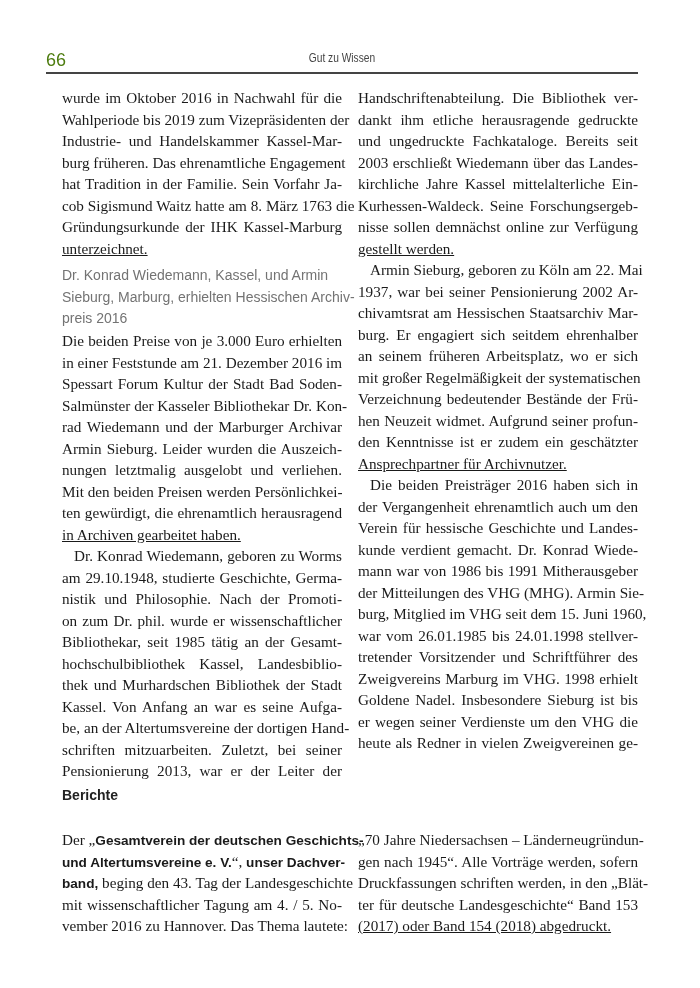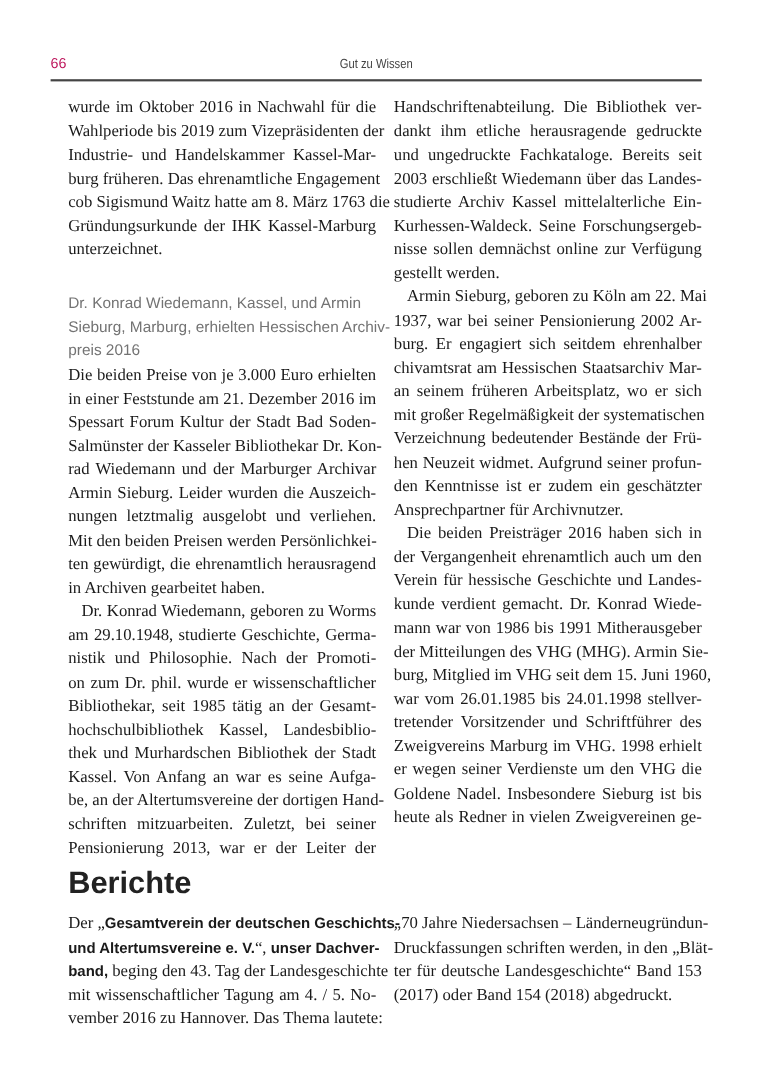--- a/index.html
+++ b/index.html
@@ -1,42 +1,43 @@
 <!DOCTYPE html>
 <html><head>
   <meta charset="utf-8">
   <style>
     html, body { margin: 0; padding: 0; background: #ffffff; }
     body { width: 700px; height: 988px; position: relative; overflow: hidden; color: #1a1a1a; }
     .header { position: absolute; left: 46px; top: 44px; width: 592px; height: 28px; border-bottom: 2px solid #444; }
-    .page-num { position: absolute; left: 0; top: 6px; font-family: "Liberation Sans", sans-serif; font-size: 13px; color: #be185d; }
+    .page-num { position: absolute; left: 0; top: 6px; font-family: "Liberation Sans", sans-serif; font-size: 18px; color: #4d7c0f; }
     .running-title { position: absolute; left: 0; right: 0; top: 7px; text-align: center; font-family: "Liberation Sans", sans-serif; font-size: 12px; color: #444; transform: scaleX(0.85); }
     .col { position: absolute; width: 280px; font-family: "Liberation Serif", serif; font-size: 15.2px; }
     .col-left { left: 62px; }
     .col-right { left: 358px; }
     .line { height: 21.5px; line-height: 21.5px; text-align: justify; text-align-last: justify; white-space: nowrap; overflow: visible; }
-    .line.last { text-align-last: left; }
+    .line.last { text-align-last: left; text-decoration: underline; }
     .line.indent { padding-left: 12px; }
     .hline { height: 21.5px; line-height: 21.5px; font-family: "Liberation Sans", sans-serif; font-weight: normal; font-size: 14px; color: #737373; white-space: nowrap; }
-    .section-title { position: absolute; left: 62px; top: 787px; font-family: "Liberation Sans", sans-serif; font-weight: bold; font-size: 28px; color: #222; }
+    .section-title { position: absolute; left: 62px; top: 787px; font-family: "Liberation Sans", sans-serif; font-weight: bold; font-size: 14px; color: #222; }
     .b { font-family: "Liberation Sans", sans-serif; font-weight: bold; font-size: 13.6px; }
   </style>
 </head>
 <body>
 
 <div class="header">
   <span class="page-num">66</span>
   <div class="running-title">Gut zu Wissen</div>
 </div>
 
 <div class="col col-left" style="top:87px;">
   <div class="line">wurde im Oktober 2016 in Nachwahl für die</div>
   <div class="line">Wahlperiode bis 2019 zum Vizepräsidenten der</div>
   <div class="line">Industrie- und Handelskammer Kassel-Mar-</div>
   <div class="line">burg früheren. Das ehrenamtliche Engagement</div>
+  <div class="line">hat Tradition in der Familie. Sein Vorfahr Ja-</div>
   <div class="line">cob Sigismund Waitz hatte am 8. März 1763 die</div>
   <div class="line">Gründungsurkunde der IHK Kassel-Marburg</div>
   <div class="line last">unterzeichnet.</div>
 </div>
 
 <div class="col col-left" style="top:265px;">
   <div class="hline">Dr. Konrad Wiedemann, Kassel, und Armin</div>
   <div class="hline">Sieburg, Marburg, erhielten Hessischen Archiv-</div>
   <div class="hline">preis 2016</div>
 </div>
@@ -63,46 +64,46 @@
   <div class="line">be, an der Altertumsvereine der dortigen Hand-</div>
   <div class="line">schriften mitzuarbeiten. Zuletzt, bei seiner</div>
   <div class="line">Pensionierung 2013, war er der Leiter der</div>
 </div>
 
 <div class="col col-right" style="top:87px;">
   <div class="line">Handschriftenabteilung. Die Bibliothek ver-</div>
   <div class="line">dankt ihm etliche herausragende gedruckte</div>
   <div class="line">und ungedruckte Fachkataloge. Bereits seit</div>
   <div class="line">2003 erschließt Wiedemann über das Landes-</div>
-  <div class="line">studierte Archiv Kassel mittelalterliche Ein-</div>
+  <div class="line">kirchliche Jahre Kassel mittelalterliche Ein-</div>
   <div class="line">Kurhessen-Waldeck. Seine Forschungsergeb-</div>
   <div class="line">nisse sollen demnächst online zur Verfügung</div>
   <div class="line last">gestellt werden.</div>
   <div class="line indent">Armin Sieburg, geboren zu Köln am 22. Mai</div>
   <div class="line">1937, war bei seiner Pensionierung 2002 Ar-</div>
+  <div class="line">chivamtsrat am Hessischen Staatsarchiv Mar-</div>
   <div class="line">burg. Er engagiert sich seitdem ehrenhalber</div>
-  <div class="line">chivamtsrat am Hessischen Staatsarchiv Mar-</div>
   <div class="line">an seinem früheren Arbeitsplatz, wo er sich</div>
   <div class="line">mit großer Regelmäßigkeit der systematischen</div>
   <div class="line">Verzeichnung bedeutender Bestände der Frü-</div>
   <div class="line">hen Neuzeit widmet. Aufgrund seiner profun-</div>
   <div class="line">den Kenntnisse ist er zudem ein geschätzter</div>
   <div class="line last">Ansprechpartner für Archivnutzer.</div>
   <div class="line indent">Die beiden Preisträger 2016 haben sich in</div>
   <div class="line">der Vergangenheit ehrenamtlich auch um den</div>
   <div class="line">Verein für hessische Geschichte und Landes-</div>
   <div class="line">kunde verdient gemacht. Dr. Konrad Wiede-</div>
   <div class="line">mann war von 1986 bis 1991 Mitherausgeber</div>
   <div class="line">der Mitteilungen des VHG (MHG). Armin Sie-</div>
   <div class="line">burg, Mitglied im VHG seit dem 15. Juni 1960,</div>
   <div class="line">war vom 26.01.1985 bis 24.01.1998 stellver-</div>
   <div class="line">tretender Vorsitzender und Schriftführer des</div>
   <div class="line">Zweigvereins Marburg im VHG. 1998 erhielt</div>
+  <div class="line">Goldene Nadel. Insbesondere Sieburg ist bis</div>
   <div class="line">er wegen seiner Verdienste um den VHG die</div>
-  <div class="line">Goldene Nadel. Insbesondere Sieburg ist bis</div>
   <div class="line">heute als Redner in vielen Zweigvereinen ge-</div>
 </div>
 
 <div class="section-title">Berichte</div>
 
 <div class="col col-left" style="top:829px;">
   <div class="line">
     <span>Der „</span><span class="b">Gesamtverein der deutschen Geschichts-</span>
   </div>
   <div class="line">
@@ -110,16 +111,17 @@
   </div>
   <div class="line">
     <span class="b">band,</span><span> beging den 43. Tag der Landesgeschichte</span>
   </div>
   <div class="line">mit wissenschaftlicher Tagung am 4. / 5. No-</div>
   <div class="line">vember 2016 zu Hannover. Das Thema lautete:</div>
 </div>
 
 <div class="col col-right" style="top:829px;">
   <div class="line">„70 Jahre Niedersachsen – Länderneugründun-</div>
+  <div class="line">gen nach 1945“. Alle Vorträge werden, sofern</div>
   <div class="line">Druckfassungen schriften werden, in den „Blät-</div>
   <div class="line">ter für deutsche Landesgeschichte“ Band 153</div>
   <div class="line last">(2017) oder Band 154 (2018) abgedruckt.</div>
 </div>
 
 </body></html>

